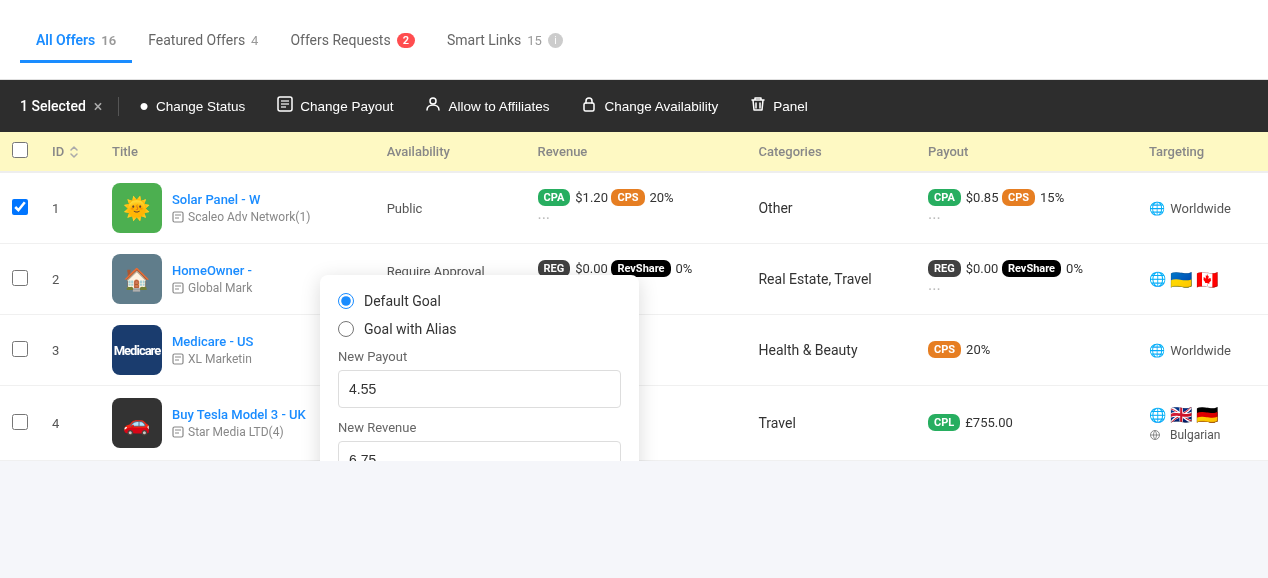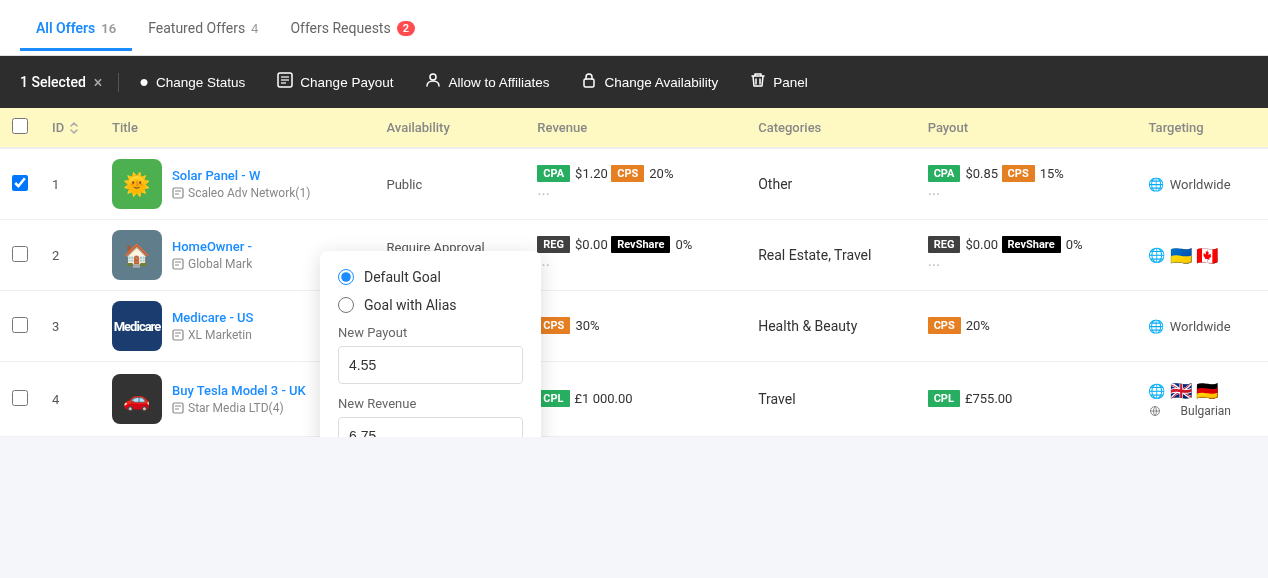--- a/index.html
+++ b/index.html
@@ -1,21 +1,21 @@
 <!DOCTYPE html>
 <html><head>
   <meta charset="utf-8">
   <style>
     * { box-sizing: border-box; margin: 0; padding: 0; }
     body { font-family: -apple-system, BlinkMacSystemFont, 'Segoe UI', Roboto, sans-serif; font-size: 14px; background: #f5f6fa; color: #333; }
 
     .tabs-bar {
       background: #fff;
       border-bottom: 1px solid #e0e0e0;
-      padding: 4px 20px;
+      padding: 16px 20px;
       display: flex;
       align-items: center;
       gap: 0;
     }
     .tab {
       padding: 16px 16px 12px;
       cursor: pointer;
       color: #666;
       font-size: 14px;
       border-bottom: 3px solid transparent;
@@ -142,41 +142,41 @@
       padding: 4px 10px; border-radius: 12px; font-size: 12px; font-weight: 500;
     }
     .badge-active { background: #e8f5e9; color: #388e3c; }
 
     .avail-cell { font-size: 13px; color: #555; }
     .avail-sub { display: flex; align-items: center; gap: 5px; color: #888; font-size: 12px; margin-top: 2px; }
     .price-tag {
       display: inline-flex; align-items: center; gap: 5px; margin-bottom: 3px;
     }
     .tag {
-      display: inline-block; padding: 2px 6px; border-radius: 1px;
+      display: inline-block; padding: 2px 6px; border-radius: 7px;
       font-size: 11px; font-weight: 700; color: #fff;
     }
     .tag-cpa { background: #27ae60; }
     .tag-cps { background: #e67e22; }
     .tag-reg { background: #404040; }
     .tag-revshare { background: #000000; }
     .tag-cpl { background: #27ae60; }
 
     .price-val { font-size: 13px; color: #333; }
 
     .dots { color: #bbb; font-size: 16px; }
     .targeting-text { display: flex; align-items: center; gap: 5px; font-size: 13px; color: #555; }
     .globe-icon { color: #888; }
 
     
     .dropdown-popup {
       position: absolute;
       top: 143px;
       left: 320px;
-      width: 221px;
+      width: 319px;
       background: #fff;
       border-radius: 8px;
       box-shadow: 0 4px 20px rgba(0,0,0,0.15);
       padding: 18px;
       z-index: 100;
     }
     .radio-option {
       display: flex; align-items: center; gap: 10px;
       margin-bottom: 12px; cursor: pointer;
       font-size: 14px; color: #333;
@@ -205,20 +205,25 @@
     <span>All Offers</span>
     <span class="tab-count">16</span>
   </div>
   <div class="tab">
     <span>Featured Offers</span>
     <span class="tab-count">4</span>
   </div>
   <div class="tab">
     <span>Offers Requests</span>
     <span class="tab-badge">2</span>
+  </div>
+  <div class="tab">
+    <span>Smart Links</span>
+    <span class="tab-count">15</span>
+    <span class="tab-info-icon">i</span>
   </div>
 </div>
 
 <div class="action-bar">
   <div class="action-bar-selected">
     <span>1 Selected</span>
     <span class="action-bar-close">×</span>
   </div>
   <button class="action-btn">
     <span class="icon">●</span>
@@ -500,21 +505,21 @@
               <span class="tag tag-cpl">CPL</span>
               <span class="price-val">£755.00</span>
             </div>
         </td>
         <td>
           <div style="display:flex; align-items:center; gap:4px;">
             <span class="globe-icon">🌐</span>
             <span style="font-size:18px;">🇬🇧</span>
             <span style="font-size:18px;">🇩🇪</span>
           </div>
-          <div style="display:flex; align-items:center; gap:20px; margin-top:3px; font-size:12px; color:#555;">
+          <div style="display:flex; align-items:center; gap:9px; margin-top:3px; font-size:12px; color:#555;">
             <svg width="12" height="12" viewBox="0 0 12 12" fill="none">
                 <path d="M6 1.5C3.5 1.5 1.5 3.5 1.5 6S3.5 10.5 6 10.5 10.5 8.5 10.5 6 8.5 1.5 6 1.5zm0 0C7 3 7.5 4.5 7.5 6S7 9 6 10.5M6 1.5C5 3 4.5 4.5 4.5 6S5 9 6 10.5M1.5 6h9" stroke="#888" stroke-width="1"></path>
               </svg>
             <span>Bulgarian</span>
           </div>
         </td>
       </tr>
     </tbody>
   </table>
 

